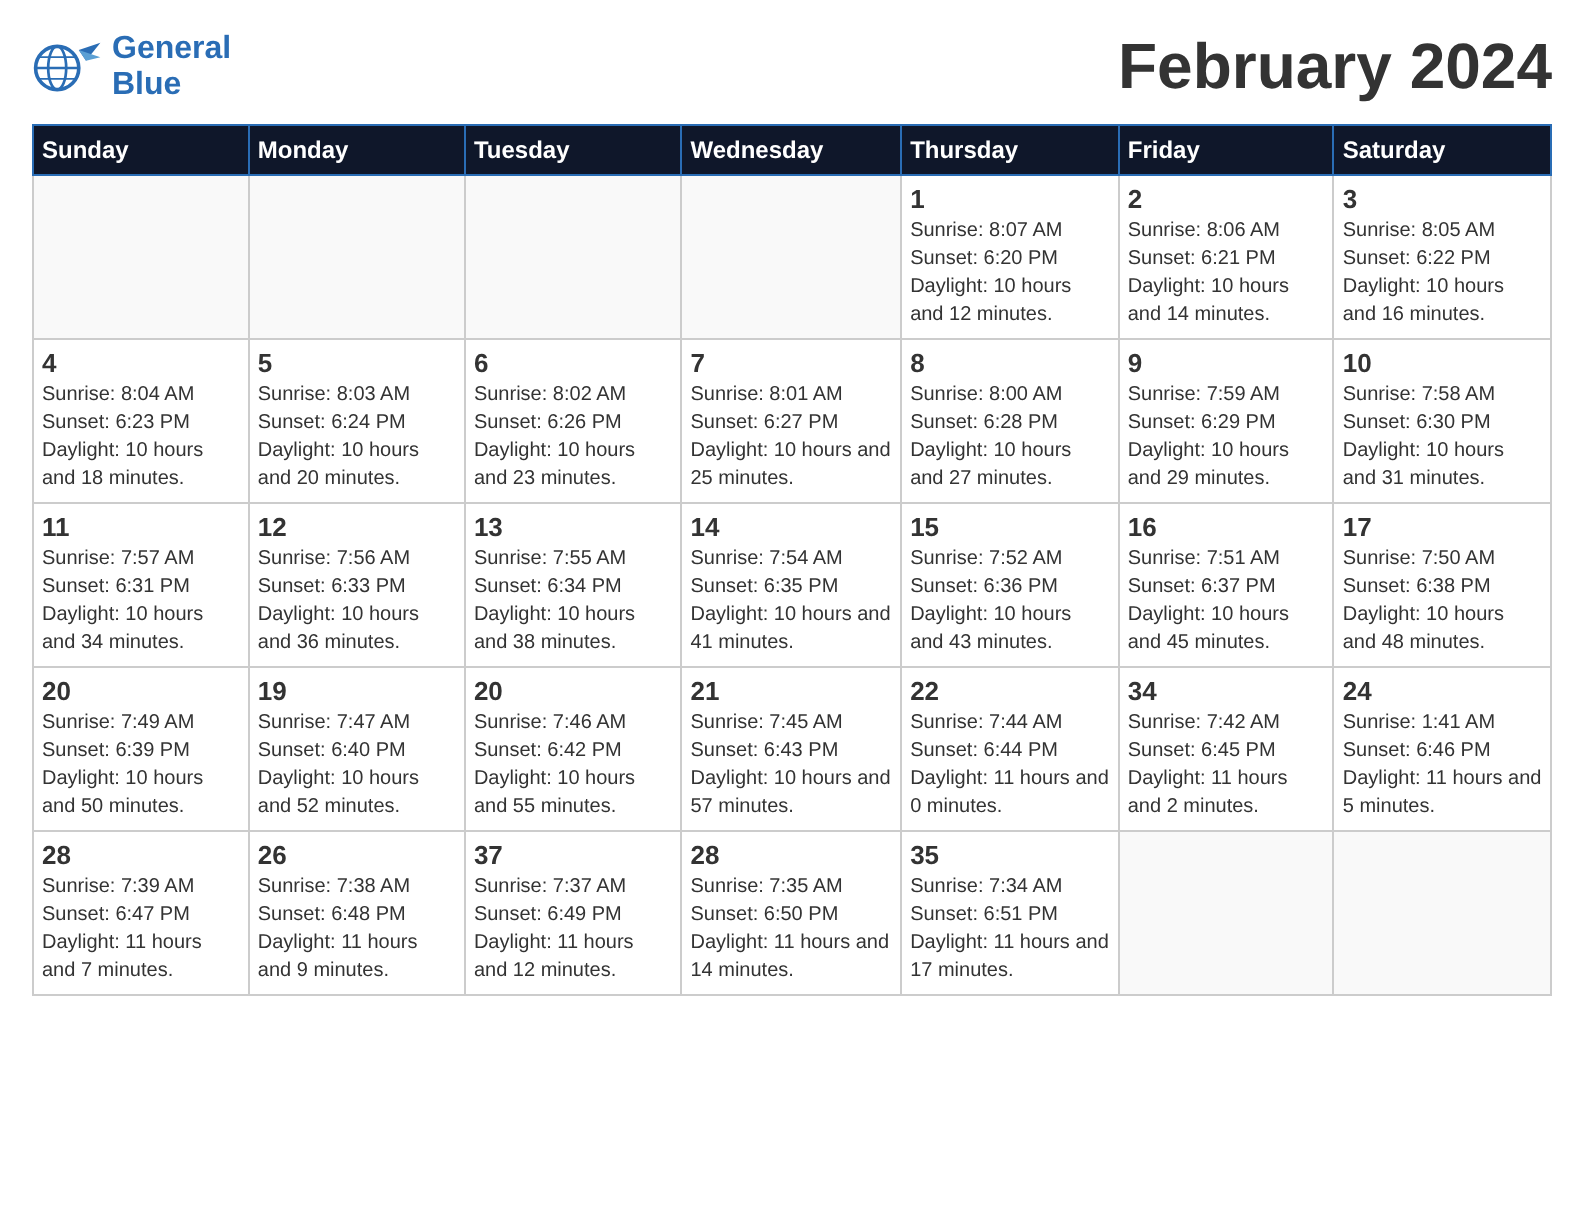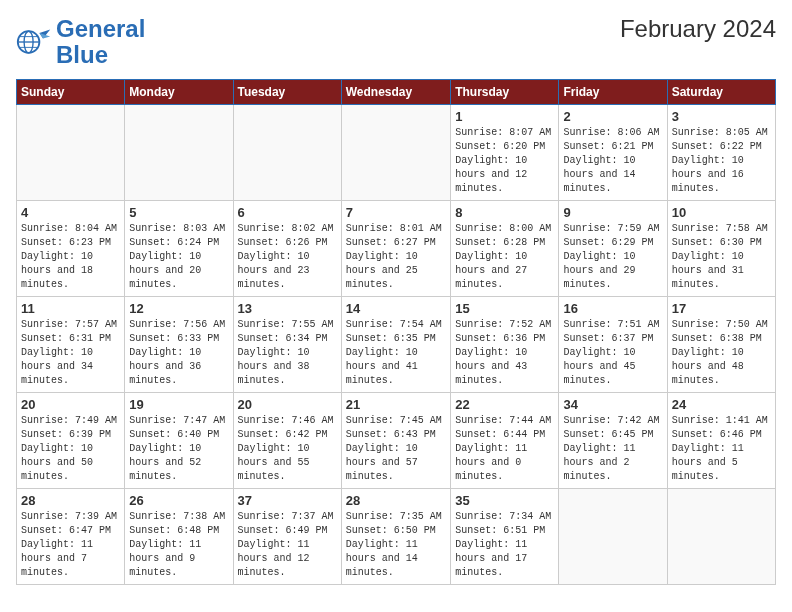--- a/index.html
+++ b/index.html
@@ -20,52 +20,52 @@
       justify-content: space-between;
       align-items: flex-start;
       margin-bottom: 10px;
     }
     .logo {
       display: flex;
       align-items: center;
       gap: 4px;
     }
     .logo-text {
-      font-size: 24px;
+      font-size: 16px;
       font-weight: bold;
       color: #333;
       line-height: 1.1;
     }
     .logo-text span {
       color: #2a6db5;
     }
     .logo-icon {
       width: 36px;
       height: 36px;
     }
     .title-block {
       text-align: right;
     }
     .main-title {
-      font-size: 24px;
-      font-weight: normal;
+      font-size: 32px;
+      font-weight: bold;
       color: #333;
       line-height: 1.1;
     }
     .subtitle {
       font-size: 14px;
       color: #555;
     }
     table {
       width: 100%;
       border-collapse: collapse;
       font-size: 11px;
     }
     thead tr th {
-      background-color: #7f1d1d;
+      background-color: #0f172a;
       color: #fff;
       padding: 5px 4px;
       text-align: left;
       font-size: 12px;
       font-weight: bold;
       border: 1px solid #2a6db5;
     }
     tbody tr td {
       border: 1px solid #ccc;
       vertical-align: top;
@@ -80,21 +80,20 @@
       font-size: 13px;
       font-weight: bold;
       color: #333;
       display: block;
       margin-bottom: 2px;
     }
     .day-info {
       font-size: 10px;
       color: #333;
       line-height: 1.4;
-      font-family: Liberation Mono, monospace;
     }
   </style>
 </head>
 <body>
 
 <div class="page">
   <div class="header">
     <div class="logo">
       <svg class="logo-icon" viewBox="0 0 40 40">
 

